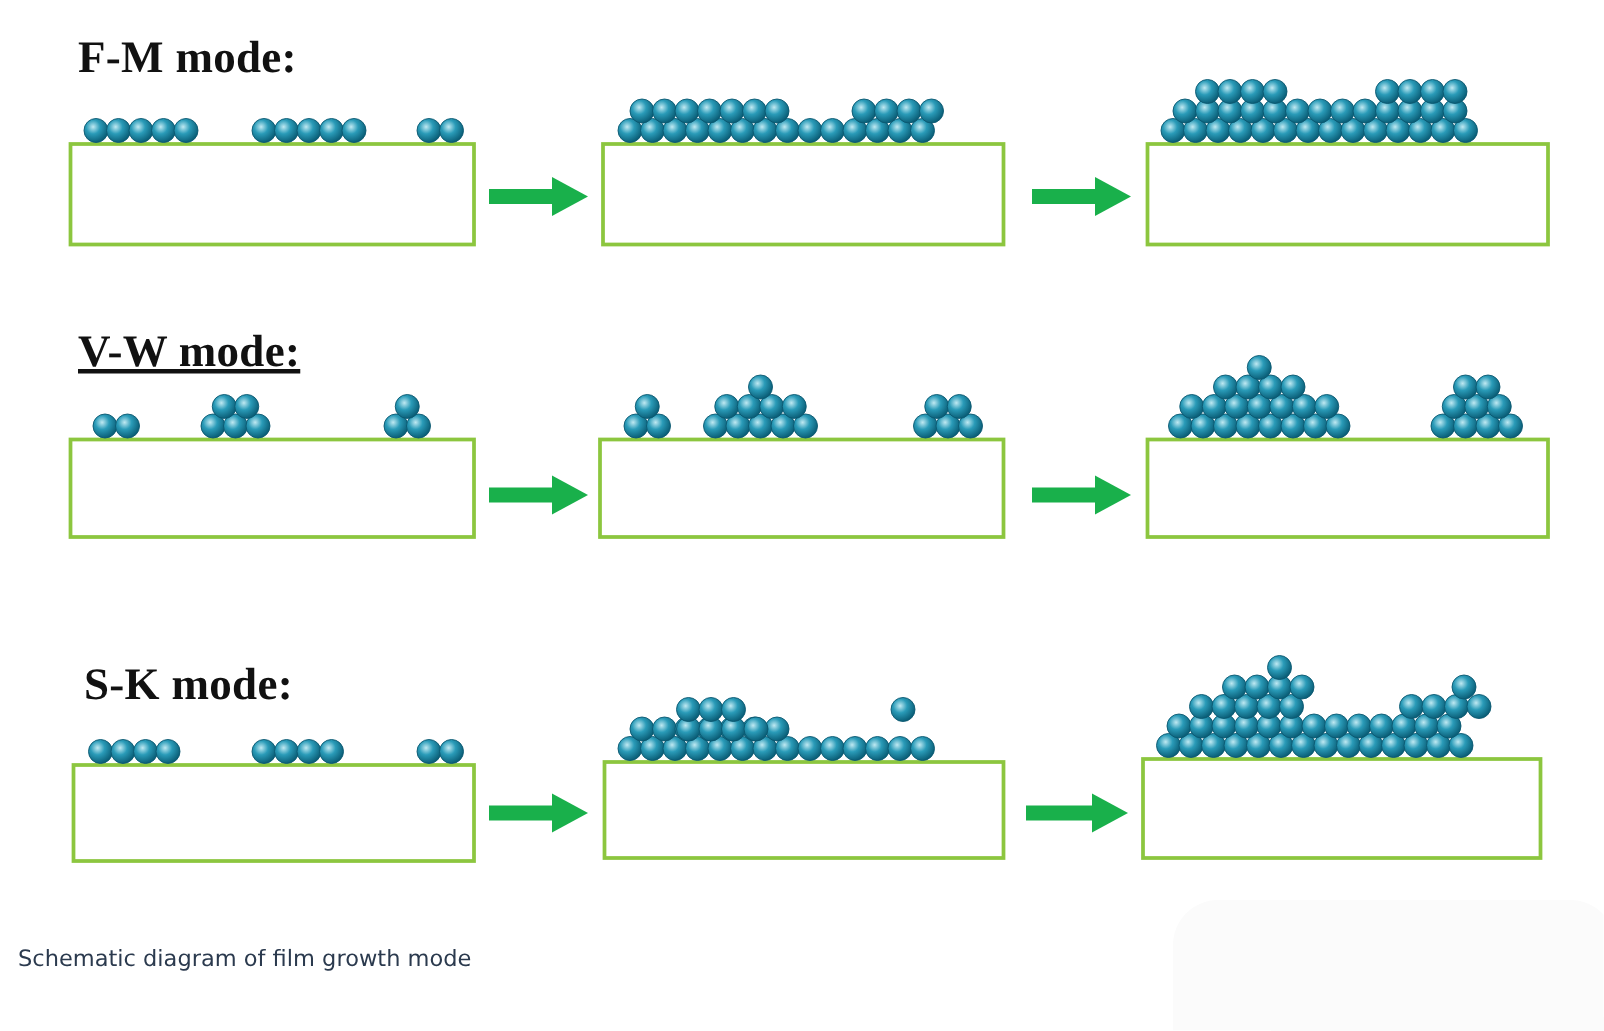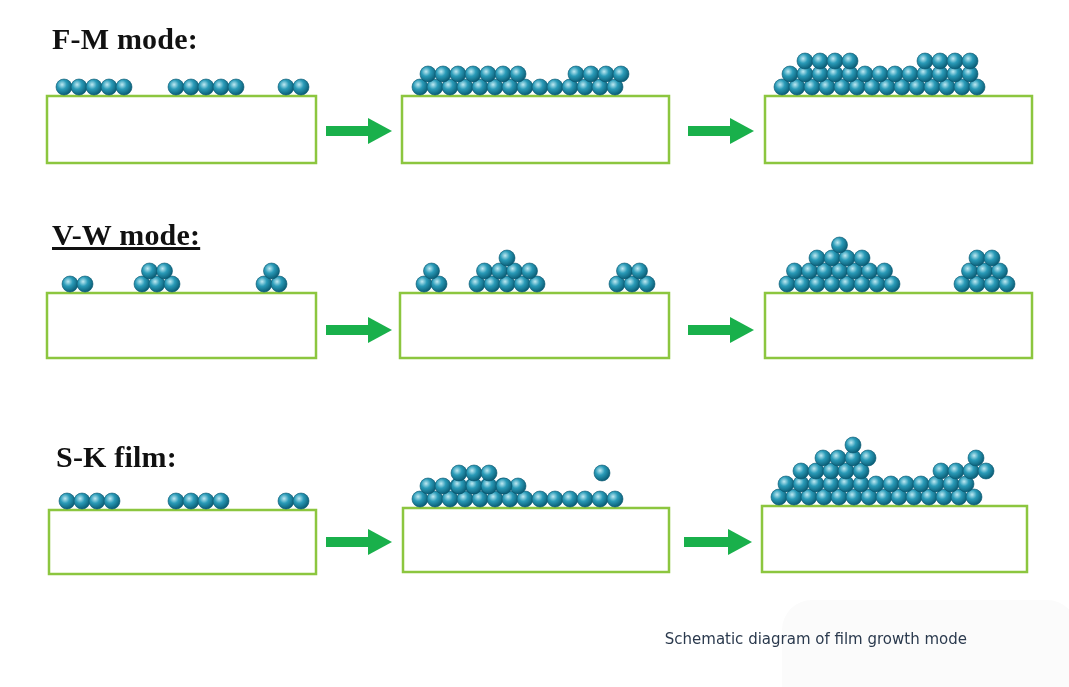--- a/index.html
+++ b/index.html
@@ -1,28 +1,28 @@
 <!DOCTYPE html>
 <html><head>
 <meta charset="utf-8">
 <style>
   html, body { margin:0; padding:0; background:#ffffff; }
   body { width:1069px; height:687px; position:relative; overflow:hidden; font-family:"Liberation Sans", sans-serif; }
   #stage { position:absolute; left:12px; top:0; width:1069px; height:539px; }
   .mode-title { position:absolute; font-family:"Liberation Serif", serif; font-weight:bold; font-size:30px; color:#111; letter-spacing:0.2px; }
-  .caption { position:absolute; left:0; width:955px; top:630px; text-align:right; font-family:"DejaVu Sans", sans-serif; font-size:15px; color:#2b3a4e; }
+  .caption { position:absolute; left:0; width:955px; top:630px; text-align:left; font-family:"DejaVu Sans", sans-serif; font-size:15px; color:#2b3a4e; }
   .ghost { position:absolute; left:770px; top:600px; width:295px; height:87px; background:#fbfbfb; border-radius:30px 30px 0 0; }
 </style>
 </head>
 <body>
 
 <div id="stage">
   <div class="mode-title" style="left:40px; top:22px;">F-M mode:</div>
   <div class="mode-title" style="left:40px; top:218px;text-decoration:underline;">V-W mode:</div>
-  <div class="mode-title" style="left:44px; top:440px;">S-K film:</div>
+  <div class="mode-title" style="left:44px; top:440px;">S-K mode:</div>
 
   <svg id="diagram" width="1069" height="687" style="position:absolute;left:0;top:0;">
     <defs>
       <radialGradient id="atomGrad" cx="0.38" cy="0.35" r="0.65">
         <stop offset="0" id="g0" stop-color="#bfe9f2"></stop>
         <stop offset="0.45" id="g1" stop-color="#2a9bb8"></stop>
         <stop offset="1" id="g2" stop-color="#0b5f78"></stop>
       </radialGradient>
     </defs>
   <rect x="35" y="96" width="269" height="67" fill="#ffffff" stroke="#8cc63f" stroke-width="2.5"></rect>

